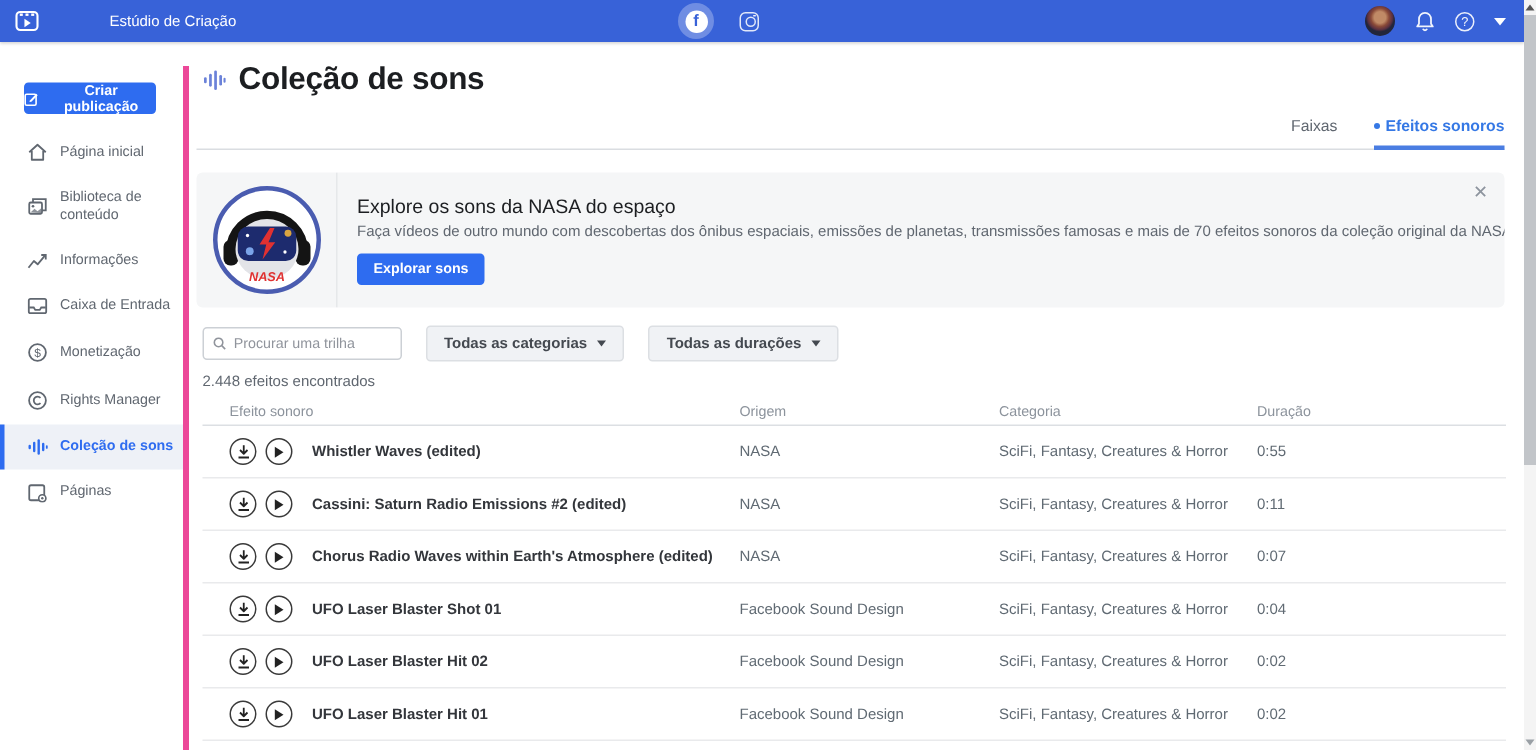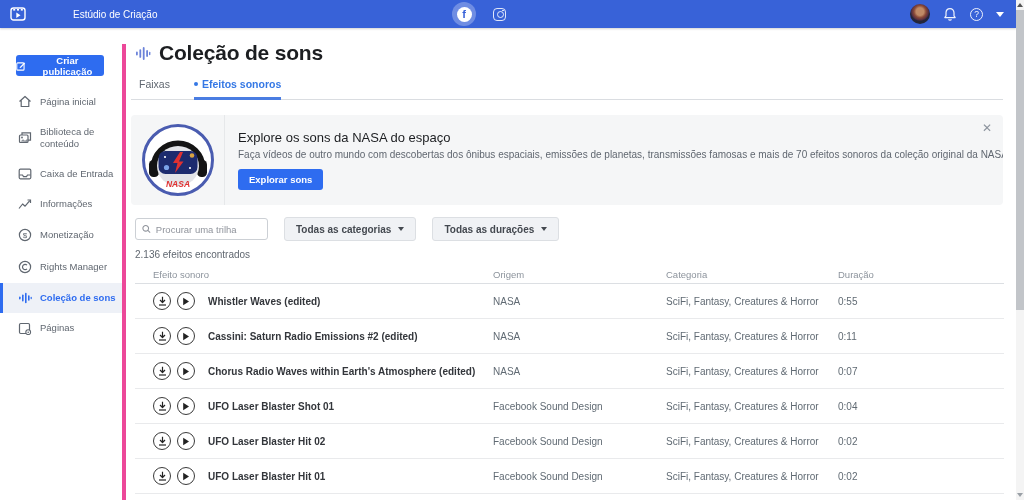--- a/index.html
+++ b/index.html
@@ -59,21 +59,21 @@
   .side-item .lbl { width:80px; line-height:1.25; }
   .side-item svg { flex:0 0 auto; }
   .side-item.active { background:#eef1f7; border-left-color:#2e6cf0; color:#2e6cf0; font-weight:bold; }
 
   
   .main { position:absolute; top:28px; left:127px; width:889px; height:472px; background:#fff;
           padding:0 13px 0 4px; }
   .page-head { display:flex; align-items:center; gap:8px; padding:13px 0 0 4px; height:37px; }
   .page-title { font-size:21px; font-weight:bold; color:#1c1e21; letter-spacing:-.2px; }
 
-  .tabs { display:flex; gap:24px; margin-top:13px; padding-left:8px; border-bottom:1px solid #dadde1; }
+  .tabs { display:flex; gap:24px; margin-top:13px; padding-left:8px; border-bottom:1px solid #dadde1;justify-content:flex-end; }
   .tab { font-size:10.5px; color:#606770; padding-bottom:7px; cursor:pointer; }
   .tab.active { color:#3578e5; font-weight:bold; border-bottom:3px solid #4a7de2; margin-bottom:-1px;
                 display:flex; align-items:center; gap:4px; }
   .tab-dot { width:4px; height:4px; border-radius:50%; background:#3578e5; }
 
   
   .banner { position:relative; margin-top:15px; height:90px; background:#f5f6f7; border-radius:4px;
             display:flex; align-items:center; overflow:hidden; }
   .banner-img-wrap { width:94px; display:flex; justify-content:center; align-items:center;
                      align-self:stretch; border-right:1px solid #e6e8ea; flex:0 0 auto; }
@@ -174,32 +174,32 @@
       <rect x="1.5" y="4" width="8.5" height="7.5" rx="1" fill="none" stroke="#606770" stroke-width="1.2"></rect>
       <path d="M4 4V1.8h8.5v7.4H10" fill="none" stroke="#606770" stroke-width="1.2"></path>
       <circle cx="4" cy="6.5" r="0.9" fill="#606770"></circle>
       <path d="M2.5 10.5 5 8.2l2 1.6 2.5-2v3.2z" fill="#606770" opacity=".7"></path>
     </svg>
     <span class="lbl">Biblioteca de conteúdo</span>
   </div>
 
   <div class="side-item">
     <svg width="14" height="12" viewBox="0 0 14 12">
+      <path d="M1 10.5 4.6 6l2.5 2.2L11.8 2.6" fill="none" stroke="#606770" stroke-width="1.2" stroke-linejoin="round"></path>
+      <path d="M9.5 2h3v3" fill="none" stroke="#606770" stroke-width="1.2"></path>
+    </svg>
+    <span class="lbl">Informações</span>
+  </div>
+
+  <div class="side-item">
+    <svg width="14" height="12" viewBox="0 0 14 12">
       <rect x="1.2" y="1.2" width="11.6" height="9.6" rx="1.2" fill="none" stroke="#606770" stroke-width="1.2"></rect>
       <path d="M1.5 7h3l1 1.6h3L9.5 7h3" fill="none" stroke="#606770" stroke-width="1.2"></path>
     </svg>
     <span class="lbl">Caixa de Entrada</span>
-  </div>
-
-  <div class="side-item">
-    <svg width="14" height="12" viewBox="0 0 14 12">
-      <path d="M1 10.5 4.6 6l2.5 2.2L11.8 2.6" fill="none" stroke="#606770" stroke-width="1.2" stroke-linejoin="round"></path>
-      <path d="M9.5 2h3v3" fill="none" stroke="#606770" stroke-width="1.2"></path>
-    </svg>
-    <span class="lbl">Informações</span>
   </div>
 
   <div class="side-item">
     <svg width="14" height="14" viewBox="0 0 14 14">
       <circle cx="7" cy="7" r="5.6" fill="none" stroke="#606770" stroke-width="1.2"></circle>
       <text x="7" y="10" text-anchor="middle" font-size="8" fill="#606770" font-family="Liberation Sans, sans-serif">$</text>
     </svg>
     <span class="lbl">Monetização</span>
   </div>
 
@@ -289,21 +289,21 @@
     <button class="dropdown-btn">
       <span>Todas as categorias</span>
       <span class="dd-caret"></span>
     </button>
     <button class="dropdown-btn">
       <span>Todas as durações</span>
       <span class="dd-caret"></span>
     </button>
   </div>
 
-  <div class="results-count">2.136 efeitos encontrados</div>
+  <div class="results-count">2.448 efeitos encontrados</div>
 
   <div class="table">
     <div class="thead">
       <div class="th">Efeito sonoro</div>
       <div class="th">Origem</div>
       <div class="th">Categoria</div>
       <div class="th">Duração</div>
     </div>
     <div>
   <div class="trow">

